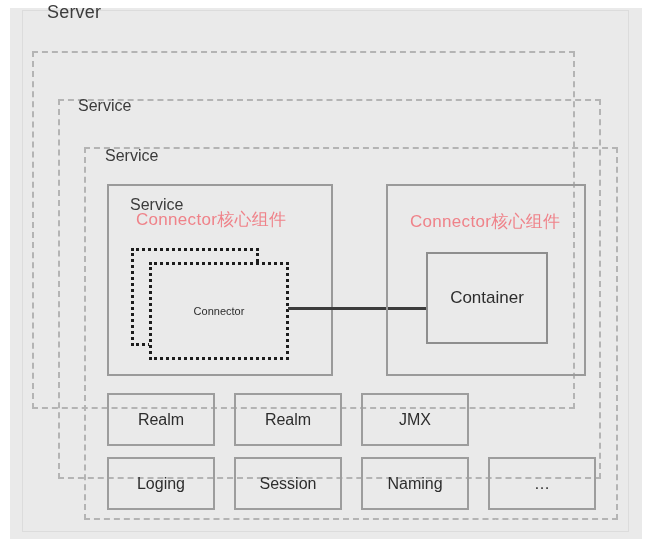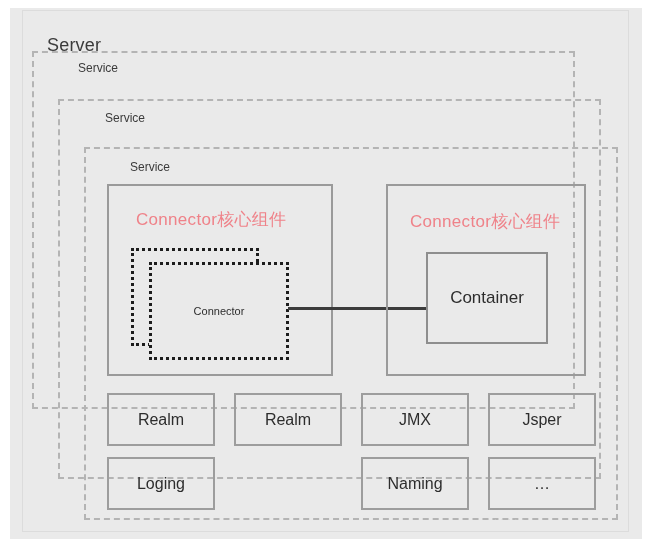--- a/index.html
+++ b/index.html
@@ -33,43 +33,44 @@
   .server-box {
     position: absolute;
     left: 22px; top: 10px;
     width: 607px; height: 522px;
     border: 1px solid #dcdcdc;
     box-sizing: border-box;
     background: transparent;
   }
   .server-label {
     position: absolute;
-    left: 47px; top: 35px;
+    left: 47px; top: 2px;
     font-size: 18px;
     color: #3b3b3b;
     letter-spacing: 0.2px;
     white-space: nowrap;
   }
 
   
   .service-box {
     position: absolute;
     box-sizing: border-box;
     border: 2px dashed #b4b4b4;
     background: transparent;
   }
   .service-1 { left: 32px;  top: 51px;  width: 543px; height: 358px; }
   .service-2 { left: 58px;  top: 99px;  width: 543px; height: 380px; }
   .service-3 { left: 84px;  top: 147px; width: 534px; height: 373px; }
 
   .service-label {
     position: absolute;
-    font-size: 12px;
+    font-size: 16px;
     color: #3b3b3b;
     white-space: nowrap;
+    margin-top: 36px;
   }
   .svc-label-1 { left: 78px;  top: 61px; }
   .svc-label-2 { left: 105px; top: 111px; }
   .svc-label-3 { left: 130px; top: 160px; }
 
   
   .core-panel {
     position: absolute;
     box-sizing: border-box;
     border: 2px solid #9a9a9a;
@@ -183,20 +184,20 @@
 
   <div class="link-line"></div>
 
   <div class="core-panel core-container"></div>
   <div class="core-title core-title-container">Connector核心组件</div>
   <div class="container-inner">Container</div>
 
   <div class="module" style="left: 107px; top: 393px; width: 108px; height: 53px;">Realm</div>
   <div class="module" style="left: 234px; top: 393px; width: 108px; height: 53px; text-align: right;">Realm</div>
   <div class="module" style="left: 361px; top: 393px; width: 108px; height: 53px;">JMX</div>
-  <div class="module" style="left: 488px; top: 393px; width: 108px; height: 53px;">Jsper</div>
   <div class="module" style="left: 107px; top: 457px; width: 108px; height: 53px;">Loging</div>
+  <div class="module" style="left: 234px; top: 457px; width: 108px; height: 53px;">Session</div>
   <div class="module" style="left: 361px; top: 457px; width: 108px; height: 53px;">Naming</div>
   <div class="module" style="left: 488px; top: 457px; width: 108px; height: 53px;">…</div>
 
   <div class="watermark">·  ·  ·  ·  ·  ·</div>
 
 </div>
 
 </body></html>

